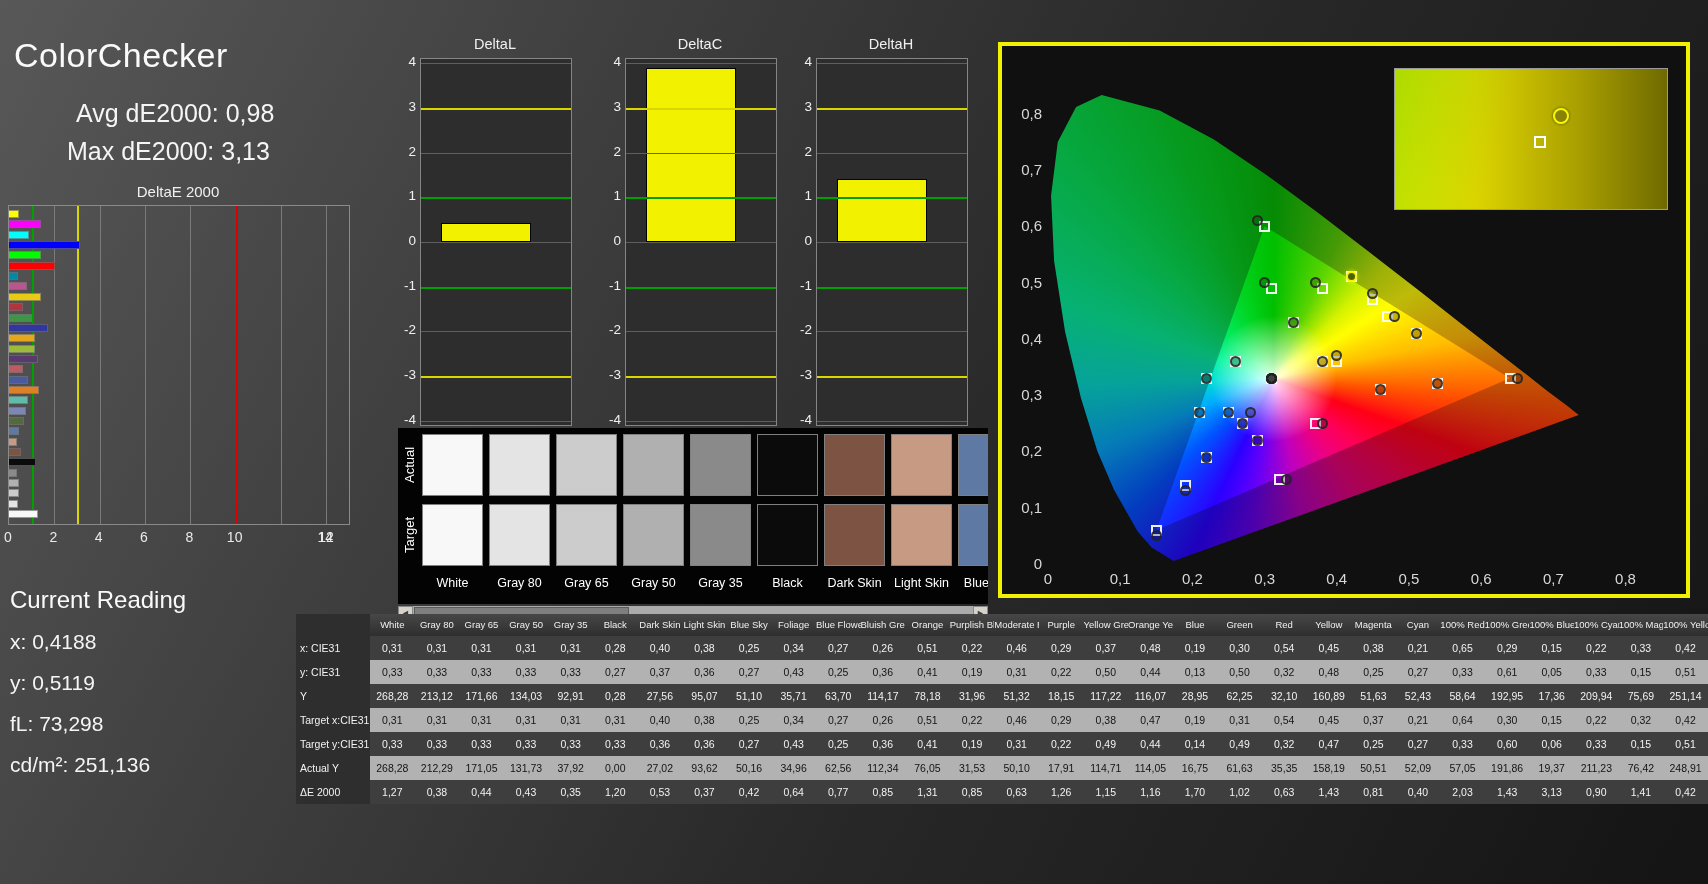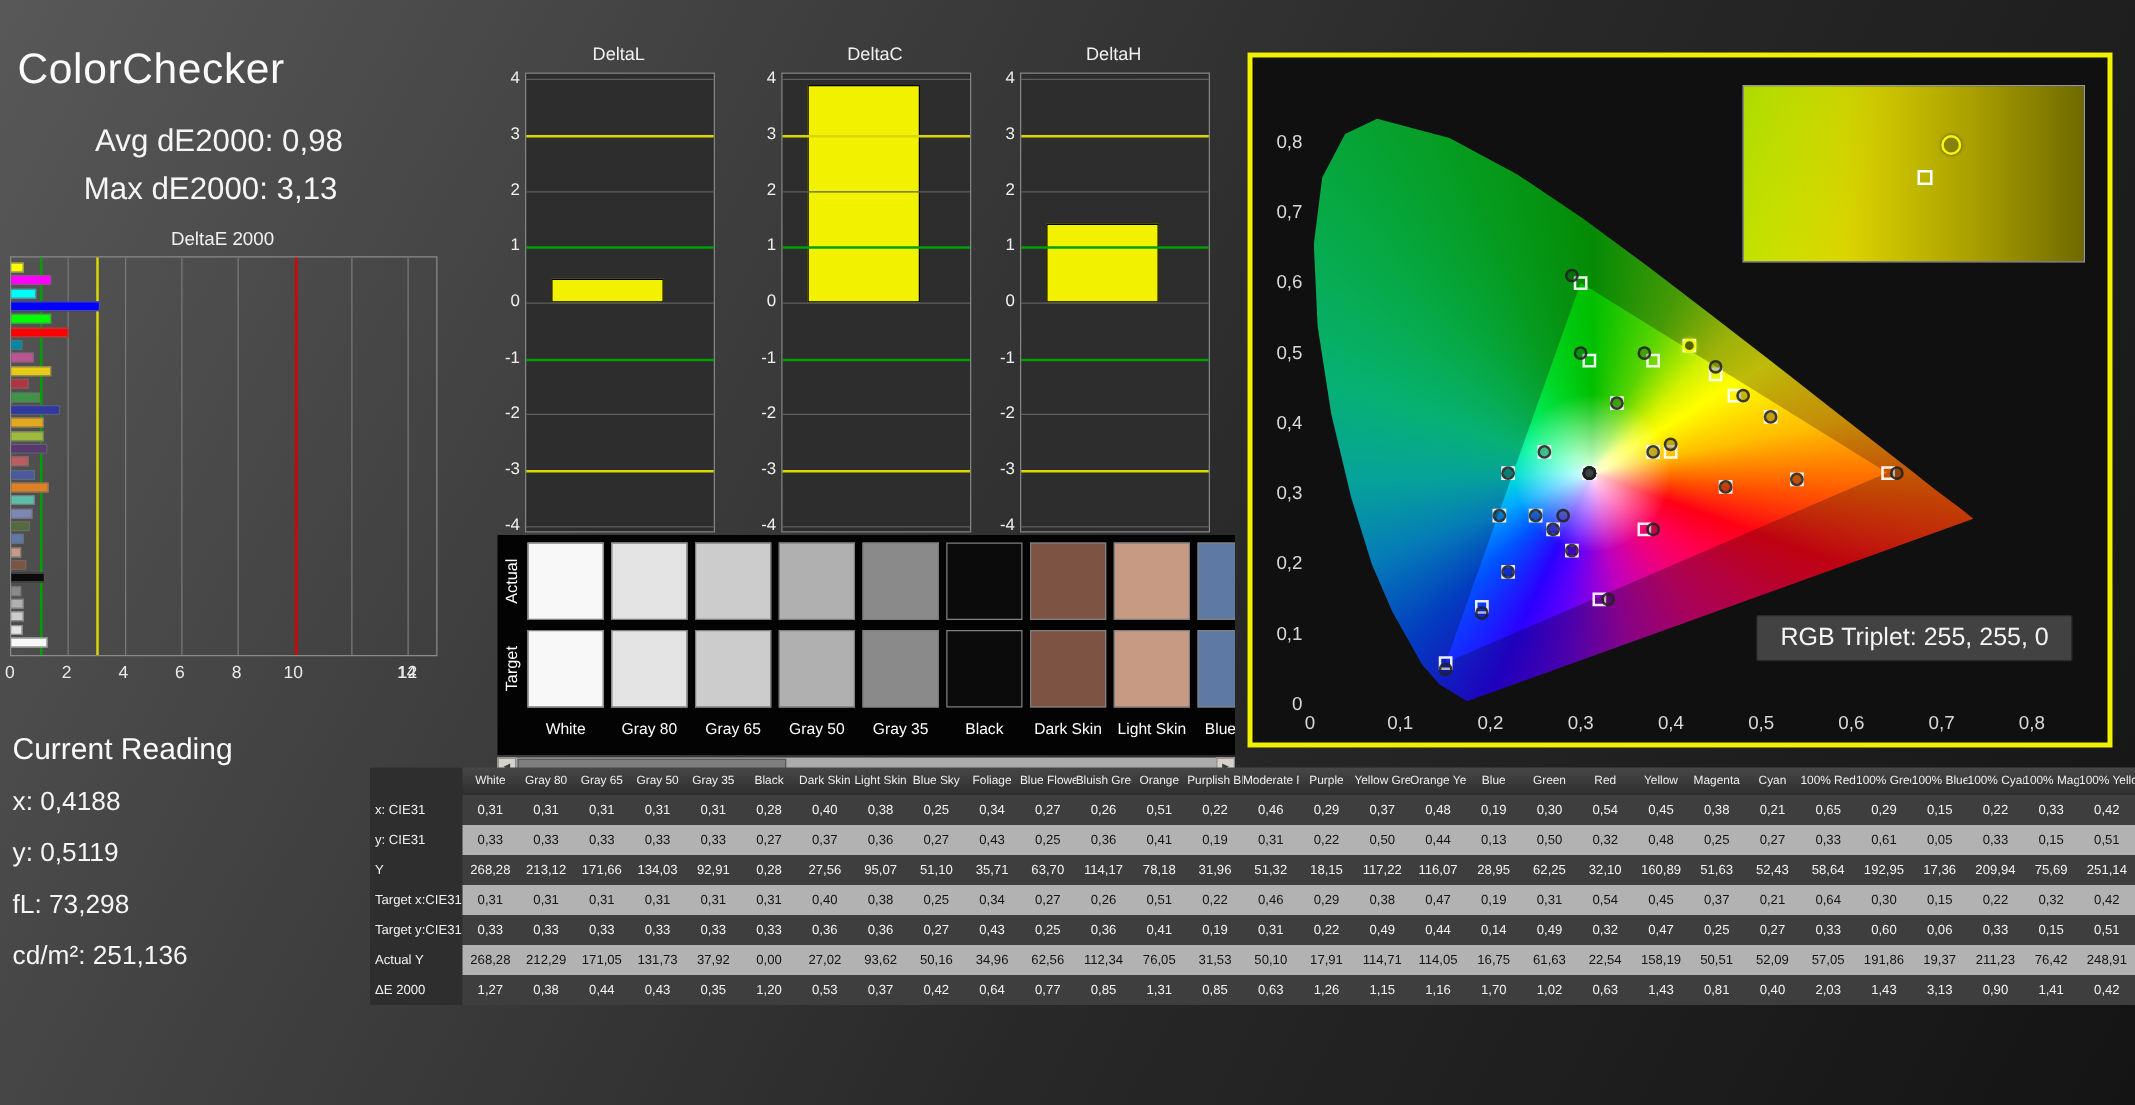--- a/index.html
+++ b/index.html
@@ -379,21 +379,20 @@
         <div class="cie-circle" style="left: 102.784px; top: 450.36px;"></div>
         <div class="cie-circle" style="left: 153.317px; top: 292.779px;"></div>
         <div class="cie-circle" style="left: 232.725px; top: 394.081px;"></div>
         <div class="cie-circle hl" style="left: 297.695px; top: 191.477px;"></div>
       </div>
   </div>
   <div id="cie-inset">
     <div id="inset-circle"></div>
     <div id="inset-square"></div>
   </div>
-  <div id="rgb-label">RGB Triplet: 255, 255, 0</div>
 </div>
 
 <div class="abs" id="ctable">
     <div class="trow head">
       <div class="tlabel"></div>
       <div class="thead-cell">White</div>
       <div class="thead-cell">Gray 80</div>
       <div class="thead-cell">Gray 65</div>
       <div class="thead-cell">Gray 50</div>
       <div class="thead-cell">Gray 35</div>
@@ -603,21 +602,21 @@
       <div class="tcell">62,56</div>
       <div class="tcell">112,34</div>
       <div class="tcell">76,05</div>
       <div class="tcell">31,53</div>
       <div class="tcell">50,10</div>
       <div class="tcell">17,91</div>
       <div class="tcell">114,71</div>
       <div class="tcell">114,05</div>
       <div class="tcell">16,75</div>
       <div class="tcell">61,63</div>
-      <div class="tcell">22,54</div>
+      <div class="tcell">35,35</div>
       <div class="tcell">158,19</div>
       <div class="tcell">50,51</div>
       <div class="tcell">52,09</div>
       <div class="tcell">57,05</div>
       <div class="tcell">191,86</div>
       <div class="tcell">19,37</div>
       <div class="tcell">211,23</div>
       <div class="tcell">76,42</div>
       <div class="tcell">248,91</div>
     </div>

